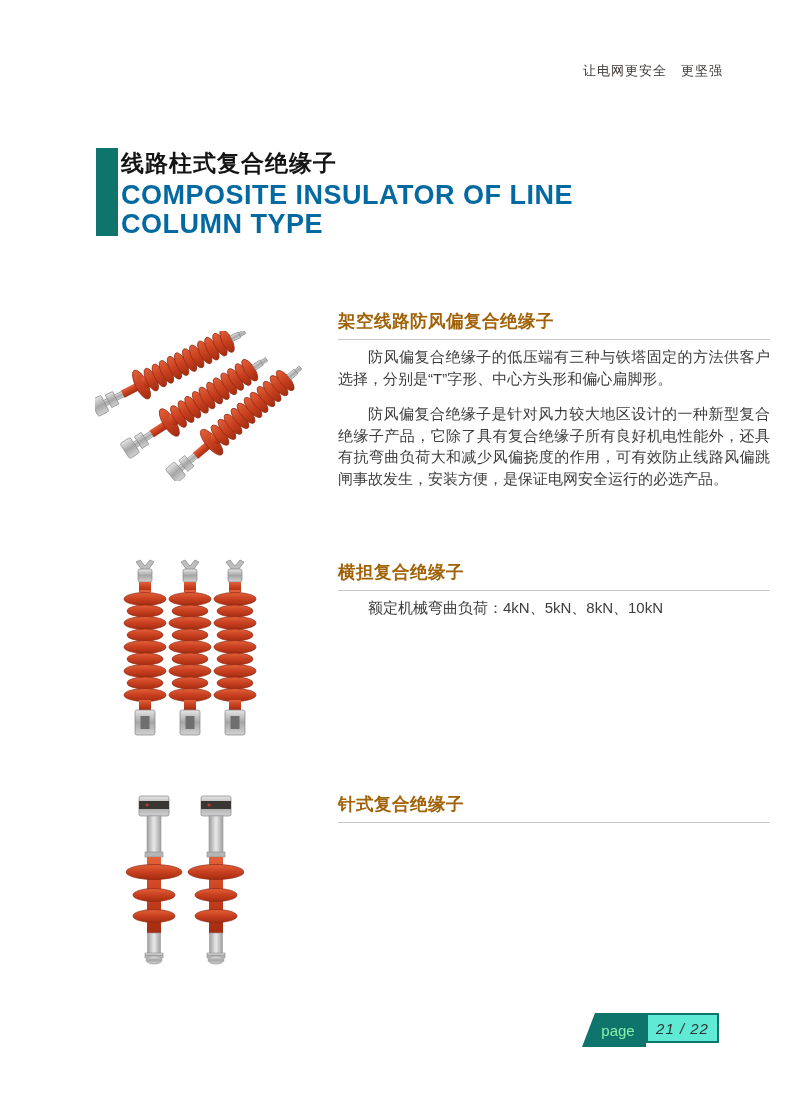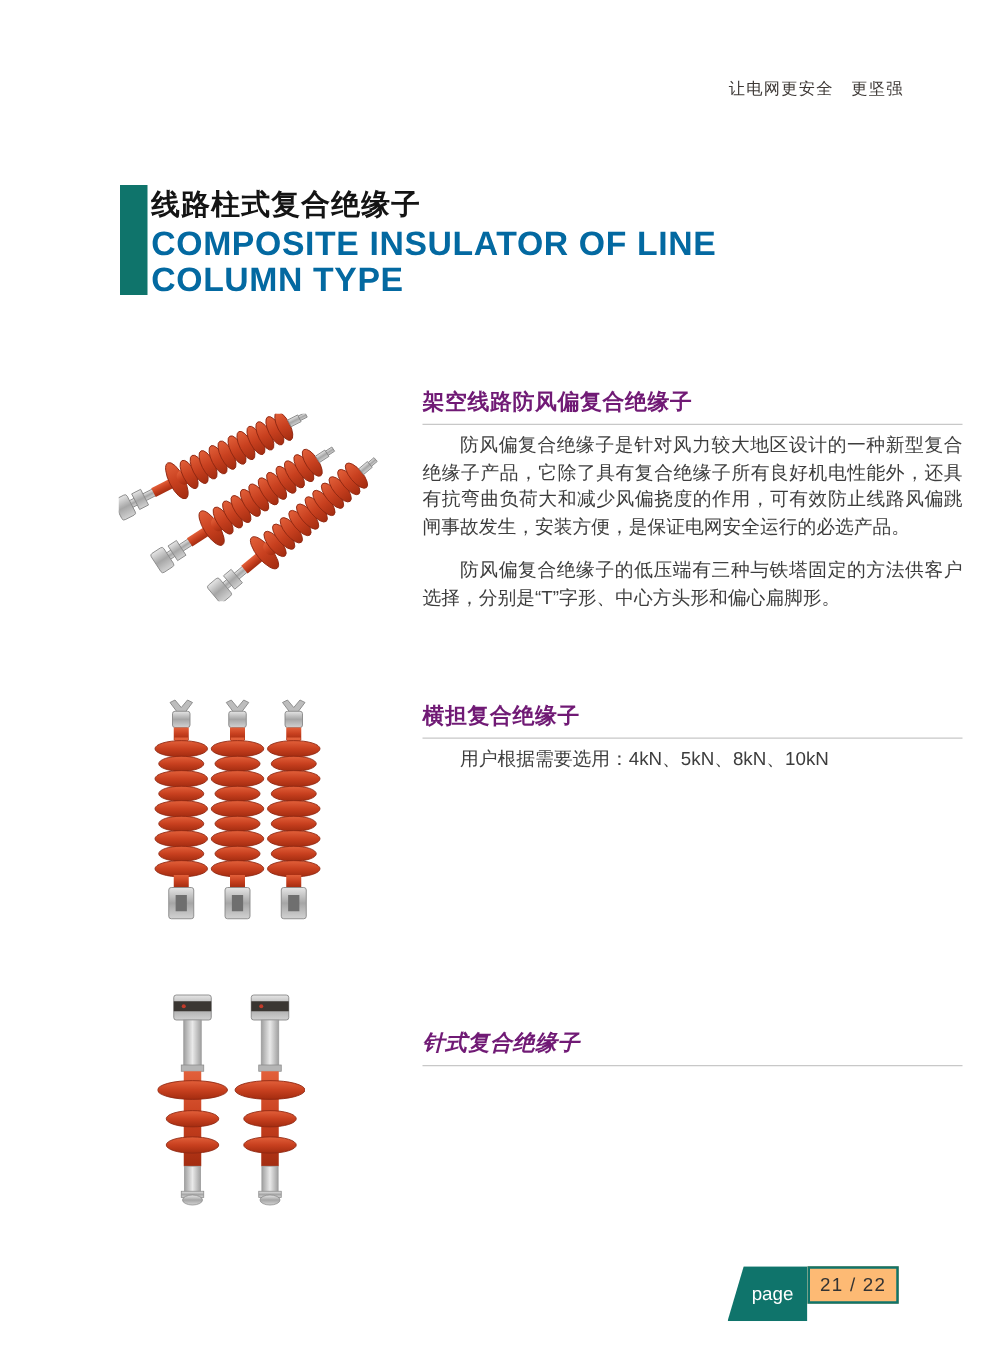--- a/index.html
+++ b/index.html
@@ -13,41 +13,41 @@
   
   .title-block{position:absolute;left:96px;top:148px;display:flex;align-items:flex-start;}
   .accent-bar{width:22px;height:88px;background:#0F746B;flex:none;}
   .title-texts{margin-left:3px;}
   .title-zh{margin:0;font-size:23px;font-weight:bold;color:#141414;line-height:30px;letter-spacing:1px;}
   .title-en{margin-top:3px;font-size:27px;color:#0369a1;line-height:29px;width:520px;
             font-weight:bold;letter-spacing:0.5px;}
 
   
   .section{position:absolute;left:338px;width:432px;}
-  .section h2{margin:0;font-size:17.5px;line-height:20px;font-weight:bold;color:#701a75;
+  .section h2{margin:0;font-size:17.5px;line-height:20px;font-weight:bold;color:#a16207;
               padding-bottom:8px;border-bottom:1px solid #c8c8c8;letter-spacing:0.5px;}
   .section p{margin:6px 0 0;font-size:15px;line-height:21.5px;color:#3d3d3d;
              text-indent:2em;text-align:justify;}
   .section p + p{margin-top:14px;}
-  #section-1{top:311px;} #section-2{top:562px;} #section-3{top:824px;font-style:italic;}
+  #section-1{top:311px;} #section-2{top:562px;} #section-3{top:794px;}
 
   
   .photo{position:absolute;}
   #photo-1{left:95px;top:331px;}
   #photo-2{left:120px;top:558px;}
   #photo-3{left:126px;top:795px;}
 
   
   .footer{position:absolute;top:1013px;left:582px;height:30px;display:flex;}
-  .footer-page{background:#0F746B;color:#ffffff;font-size:15px;width:64px;height:44px;
+  .footer-page{background:#0F746B;color:#86efac;font-size:15px;width:64px;height:34px;
                display:flex;align-items:center;justify-content:center;padding-left:8px;
                box-sizing:border-box;clip-path:polygon(13px 0,100% 0,100% 100%,0 100%);}
-  .footer-num{width:69px;height:26px;border:2px solid #0F746B;background:#fdba74;
+  .footer-num{width:69px;height:26px;border:2px solid #0F746B;background:#5eead4;
               display:flex;align-items:center;justify-content:center;font-size:15px;
-              color:#333333;letter-spacing:1px;}
+              color:#333333;letter-spacing:1px;font-style:italic;}
 </style>
 </head>
 <body>
 
 <div class="page">
 
   <div class="slogan">让电网更安全　更坚强</div>
 
   <div class="title-block">
     <div class="accent-bar"></div>
@@ -149,27 +149,27 @@
           <ellipse cx="0" cy="164" rx="8" ry="4" fill="url(#metalV)" stroke="#8a8a8a" stroke-width="0.6"></ellipse>
         </g>
       </defs>
       <use href="#vins3" transform="translate(28,1)"></use>
       <use href="#vins3" transform="translate(90,1)"></use>
     </svg>
   </div>
 
   <div class="section" id="section-1">
     <h2>架空线路防风偏复合绝缘子</h2>
+    <p>防风偏复合绝缘子的低压端有三种与铁塔固定的方法供客户选择，分别是“T”字形、中心方头形和偏心扁脚形。</p>
     <p>防风偏复合绝缘子是针对风力较大地区设计的一种新型复合绝缘子产品，它除了具有复合绝缘子所有良好机电性能外，还具有抗弯曲负荷大和减少风偏挠度的作用，可有效防止线路风偏跳闸事故发生，安装方便，是保证电网安全运行的必选产品。</p>
-    <p>防风偏复合绝缘子的低压端有三种与铁塔固定的方法供客户选择，分别是“T”字形、中心方头形和偏心扁脚形。</p>
   </div>
 
   <div class="section" id="section-2">
     <h2>横担复合绝缘子</h2>
-    <p>用户根据需要选用：4kN、5kN、8kN、10kN</p>
+    <p>额定机械弯曲负荷：4kN、5kN、8kN、10kN</p>
   </div>
 
   <div class="section" id="section-3">
     <h2>针式复合绝缘子</h2>
   </div>
 
   <div class="footer">
     <div class="footer-page">page</div>
     <div class="footer-num">21 / 22</div>
   </div>

